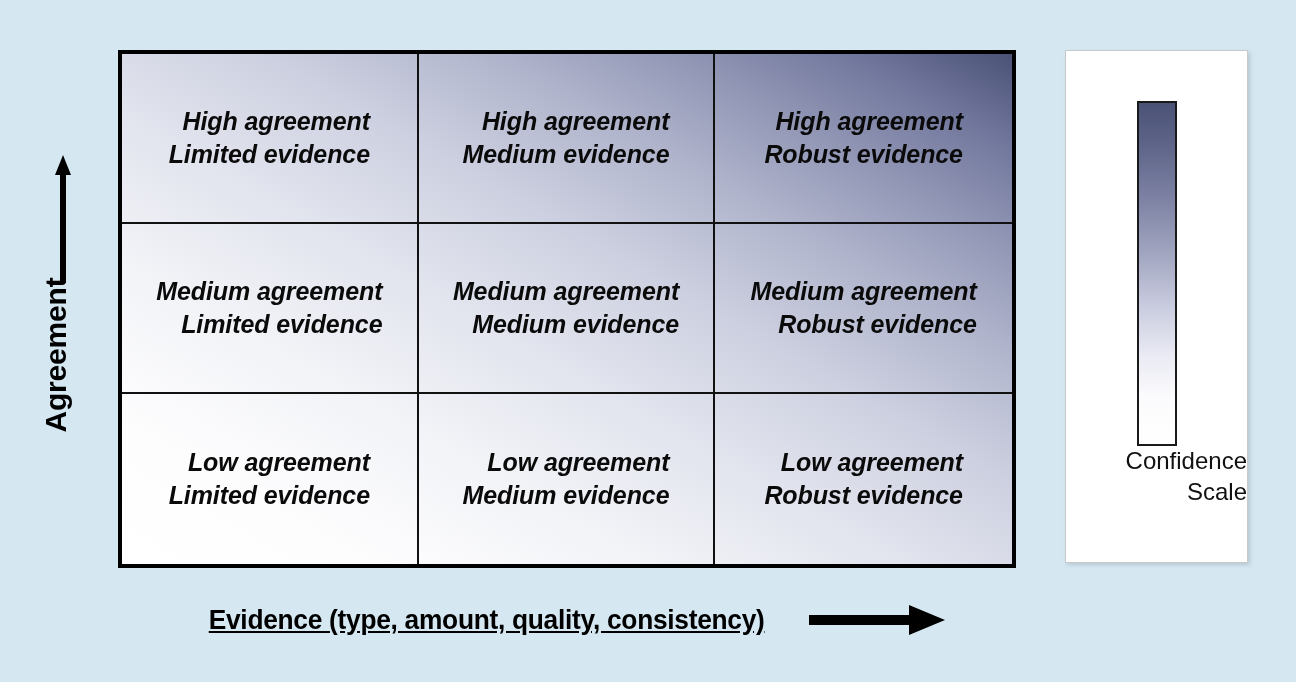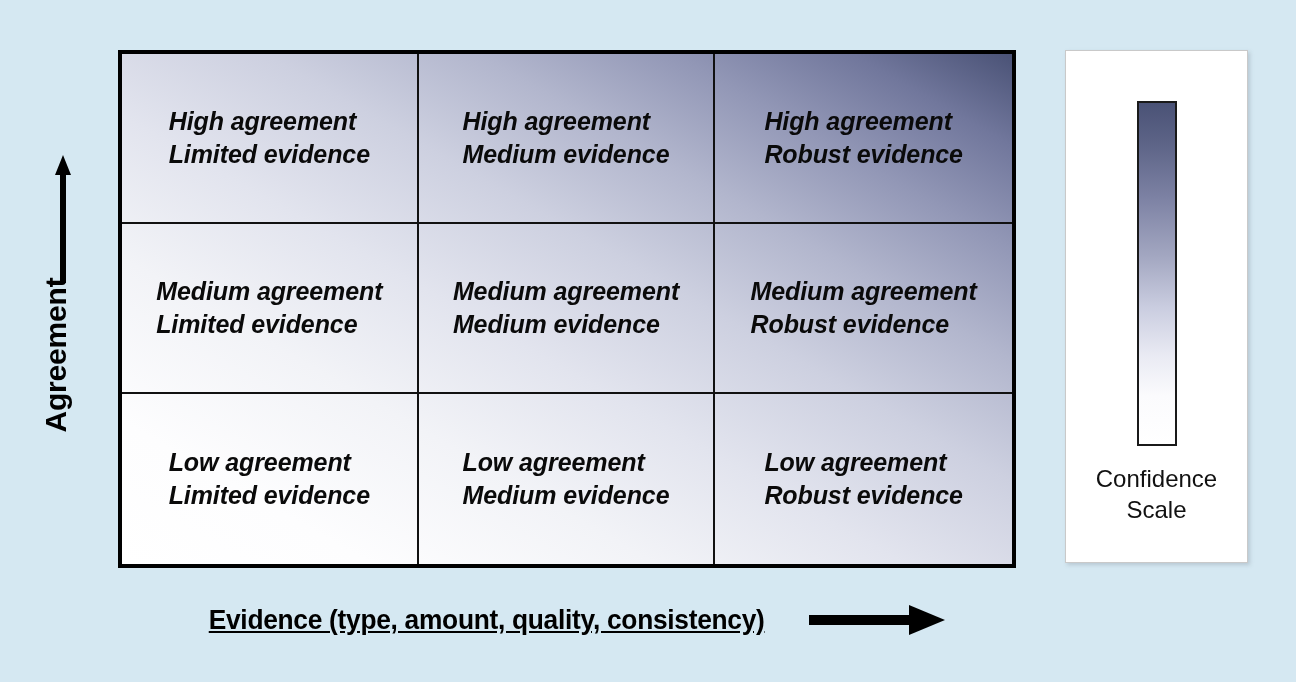--- a/index.html
+++ b/index.html
@@ -88,21 +88,21 @@
     grid-template-rows: 1fr 1fr 1fr;
   }
 
   .cell {
     position: relative;
     display: flex;
     align-items: center;
     justify-content: center;
     border-right: 2px solid #111;
     border-bottom: 2px solid #111;
-    text-align: left;
+    text-align: right;
   }
   .cell.col-3 { border-right: none; }
   .cell.row-3 { border-bottom: none; }
 
   .cell-text {
     font-size: 25px;
     font-style: italic;
     font-weight: bold;
     color: #0a0a0a;
     line-height: 1.32;
@@ -165,23 +165,22 @@
         #5d6487 12%,
         #7d82a4 28%,
         #a3a7c1 45%,
         #cacde0 60%,
         #e9eaf3 74%,
         #fbfbfd 86%,
         #ffffff 100%);
   }
 
   #legend-caption {
-    margin-top: 18px;
     width: 100%;
-    text-align: center;
+    text-align: right;
     font-size: 24px;
     font-weight: normal;
     color: #111;
     line-height: 1.28;
     white-space: pre-line;
   }
 </style>
 </head>
 <body>
 

